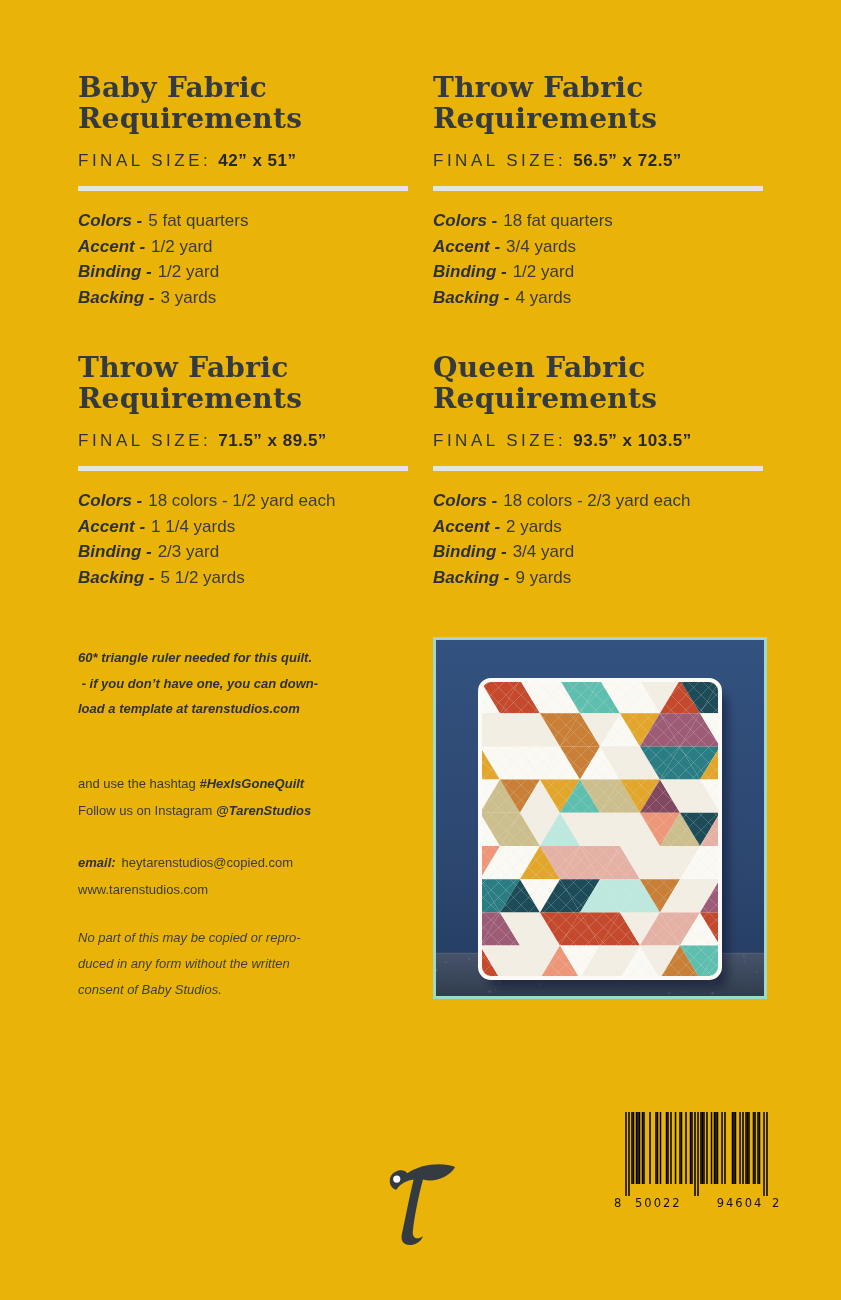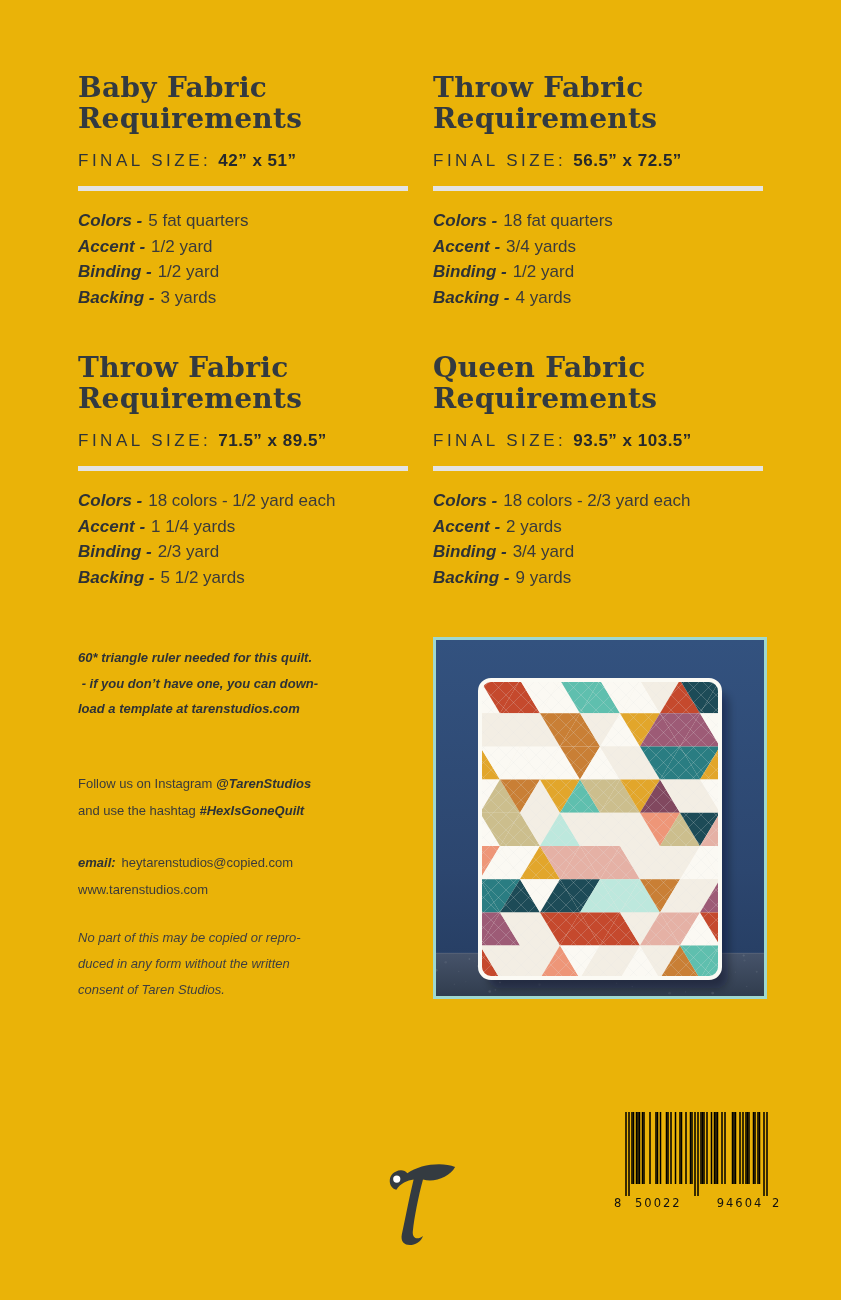--- a/index.html
+++ b/index.html
@@ -91,33 +91,33 @@
     </div>
   </div>
 
   <div class="text-block" style="top:645px">
     <div class="note-line">60* triangle ruler needed for this quilt.</div>
     <div class="note-line"> - if you don’t have one, you can down-</div>
     <div class="note-line">load a template at tarenstudios.com</div>
   </div>
 
   <div class="text-block" style="top:770px">
+    <div class="plain-line"><span>and use the hashtag </span><span class="bi">#HexIsGoneQuilt</span></div>
     <div class="plain-line"><span>Follow us on Instagram </span><span class="bi">@TarenStudios</span></div>
-    <div class="plain-line"><span>and use the hashtag </span><span class="bi">#HexIsGoneQuilt</span></div>
   </div>
 
   <div class="text-block" style="top:849px">
     <div class="plain-line"><span class="bi" style="margin-right:6px">email:</span><span>heytarenstudios@copied.com</span></div>
     <div class="plain-line">www.tarenstudios.com</div>
   </div>
 
   <div class="text-block" style="top:925px">
     <div class="legal-line">No part of this may be copied or repro-</div>
     <div class="legal-line">duced in any form without the written</div>
-    <div class="legal-line">consent of Taren Studios.</div>
+    <div class="legal-line">consent of Baby Studios.</div>
   </div>
 
   <div class="photo">
     <svg id="quilt-svg" width="328" height="356" viewBox="0 0 328 356">
         <defs>
     <linearGradient id="wall" x1="0" y1="0" x2="0" y2="1">
       <stop offset="0" stop-color="#33527f"></stop>
             <stop offset="0.65" stop-color="#2c466f"></stop>
             <stop offset="1" stop-color="#253c60"></stop>
     </linearGradient>

